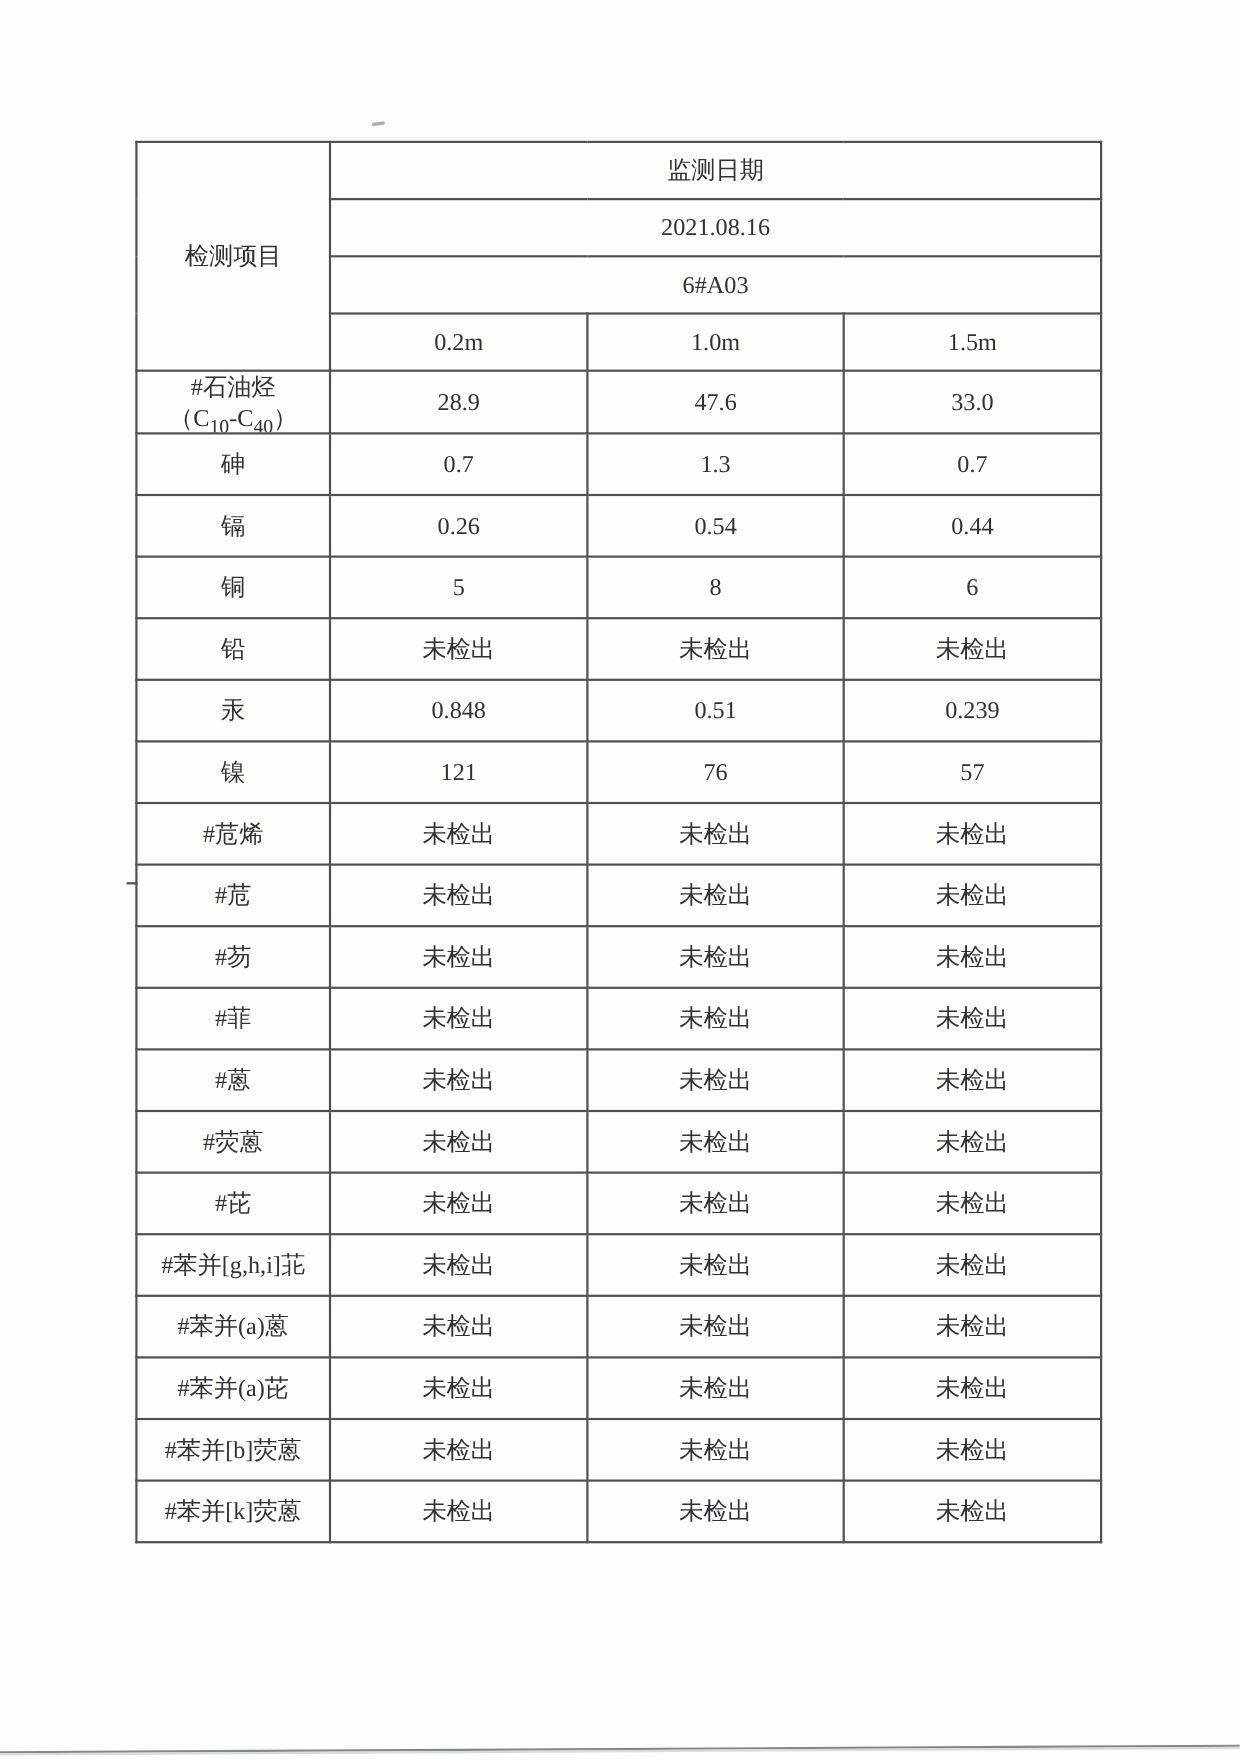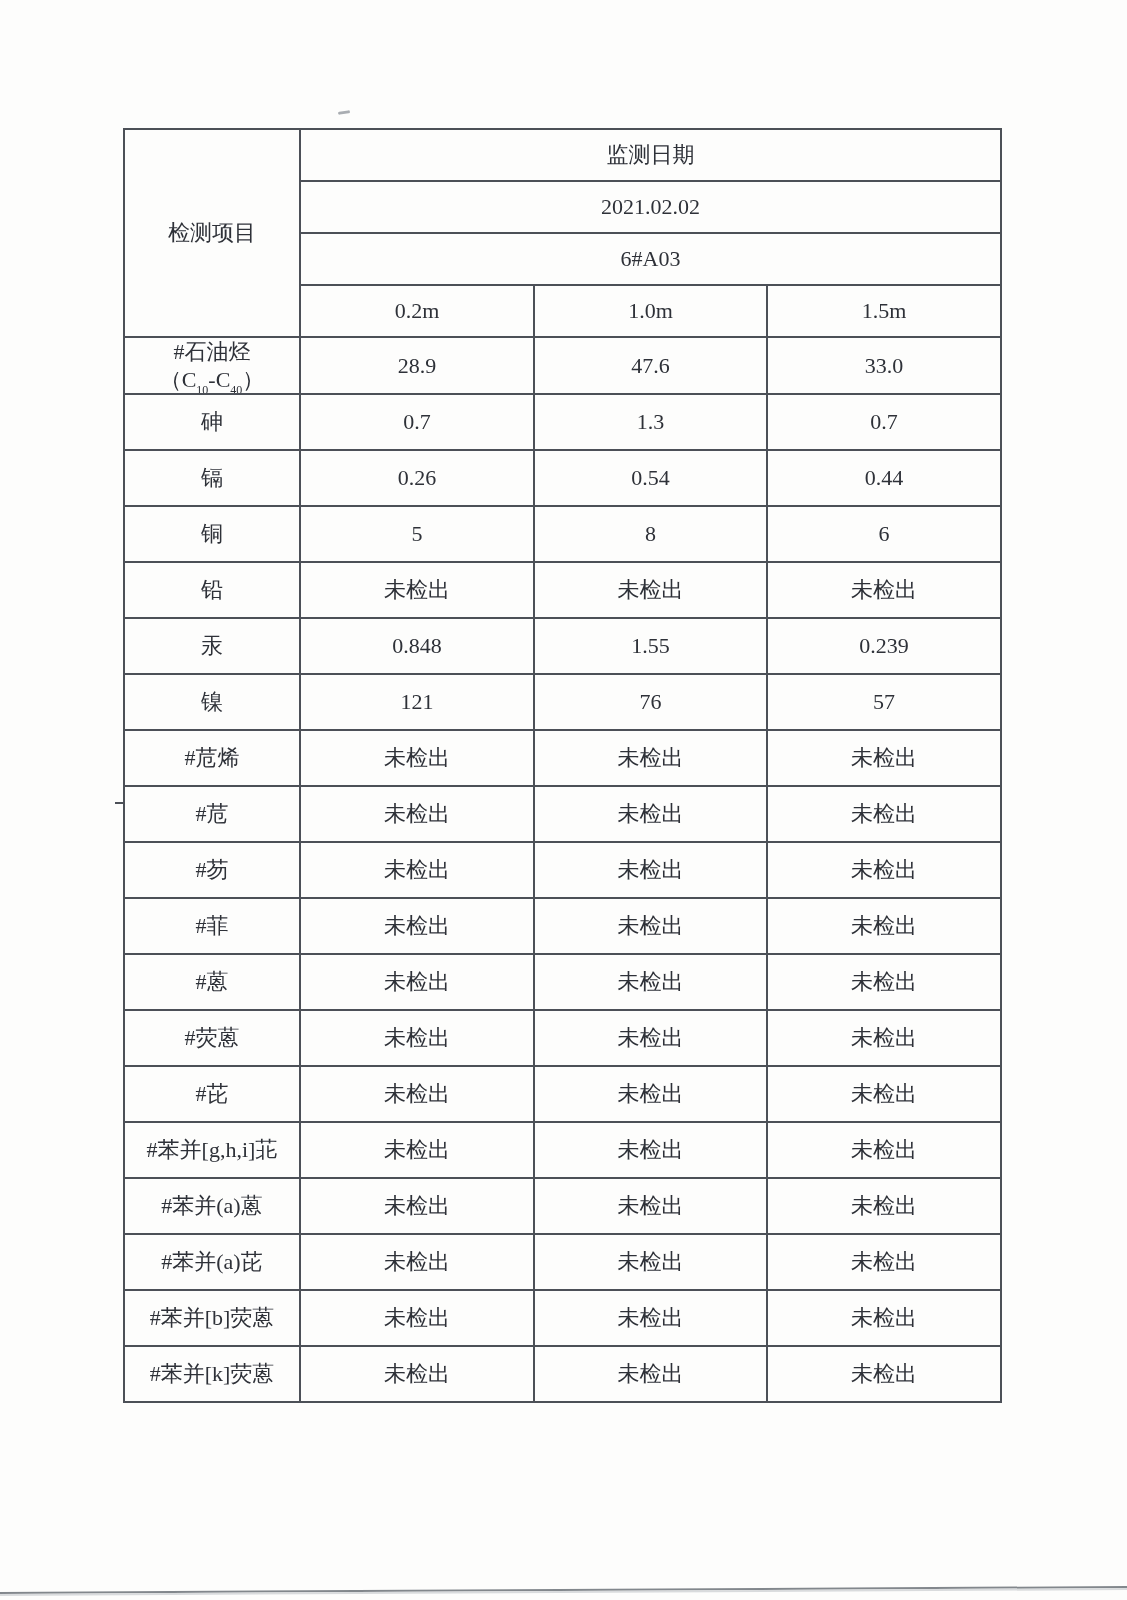--- a/index.html
+++ b/index.html
@@ -31,21 +31,21 @@
     vertical-align:middle;
     font-size:22px;
     line-height:1.25;
     padding:0 4px;
     overflow:hidden;
   }
   tr.h-row{height:52px;}
   tr.d-row{height:56px;}
   tr.d-row.tall{height:48px;}
   td sub{
-    font-size:12px;
+    font-size:18px;
     line-height:0;
     position:relative;
     top:2px;
   }
   
   .artifact{position:absolute;pointer-events:none;}
   .bottom-scan-line{
     left:-6px;top:1589px;width:1140px;height:2px;
     background:#82878c;
     transform:rotate(-0.3deg);
@@ -75,21 +75,21 @@
       <col style="width:234px">
       <col style="width:233px">
       <col style="width:234px">
     </colgroup>
     <tbody>
       <tr class="h-row">
         <td rowspan="4">检测项目</td>
         <td colspan="3">监测日期</td>
       </tr>
       <tr class="h-row">
-        <td colspan="3">2021.02.02</td>
+        <td colspan="3">2021.08.16</td>
       </tr>
       <tr class="h-row">
         <td colspan="3">6#A03</td>
       </tr>
       <tr class="h-row">
         <td>0.2m</td>
         <td>1.0m</td>
         <td>1.5m</td>
       </tr>
     </tbody>
@@ -133,21 +133,21 @@
           </td>
           <td>未检出</td>
           <td>未检出</td>
           <td>未检出</td>
         </tr>
         <tr class="d-row">
           <td>
             <div>汞</div>
           </td>
           <td>0.848</td>
-          <td>1.55</td>
+          <td>0.51</td>
           <td>0.239</td>
         </tr>
         <tr class="d-row">
           <td>
             <div>镍</div>
           </td>
           <td>121</td>
           <td>76</td>
           <td>57</td>
         </tr>

